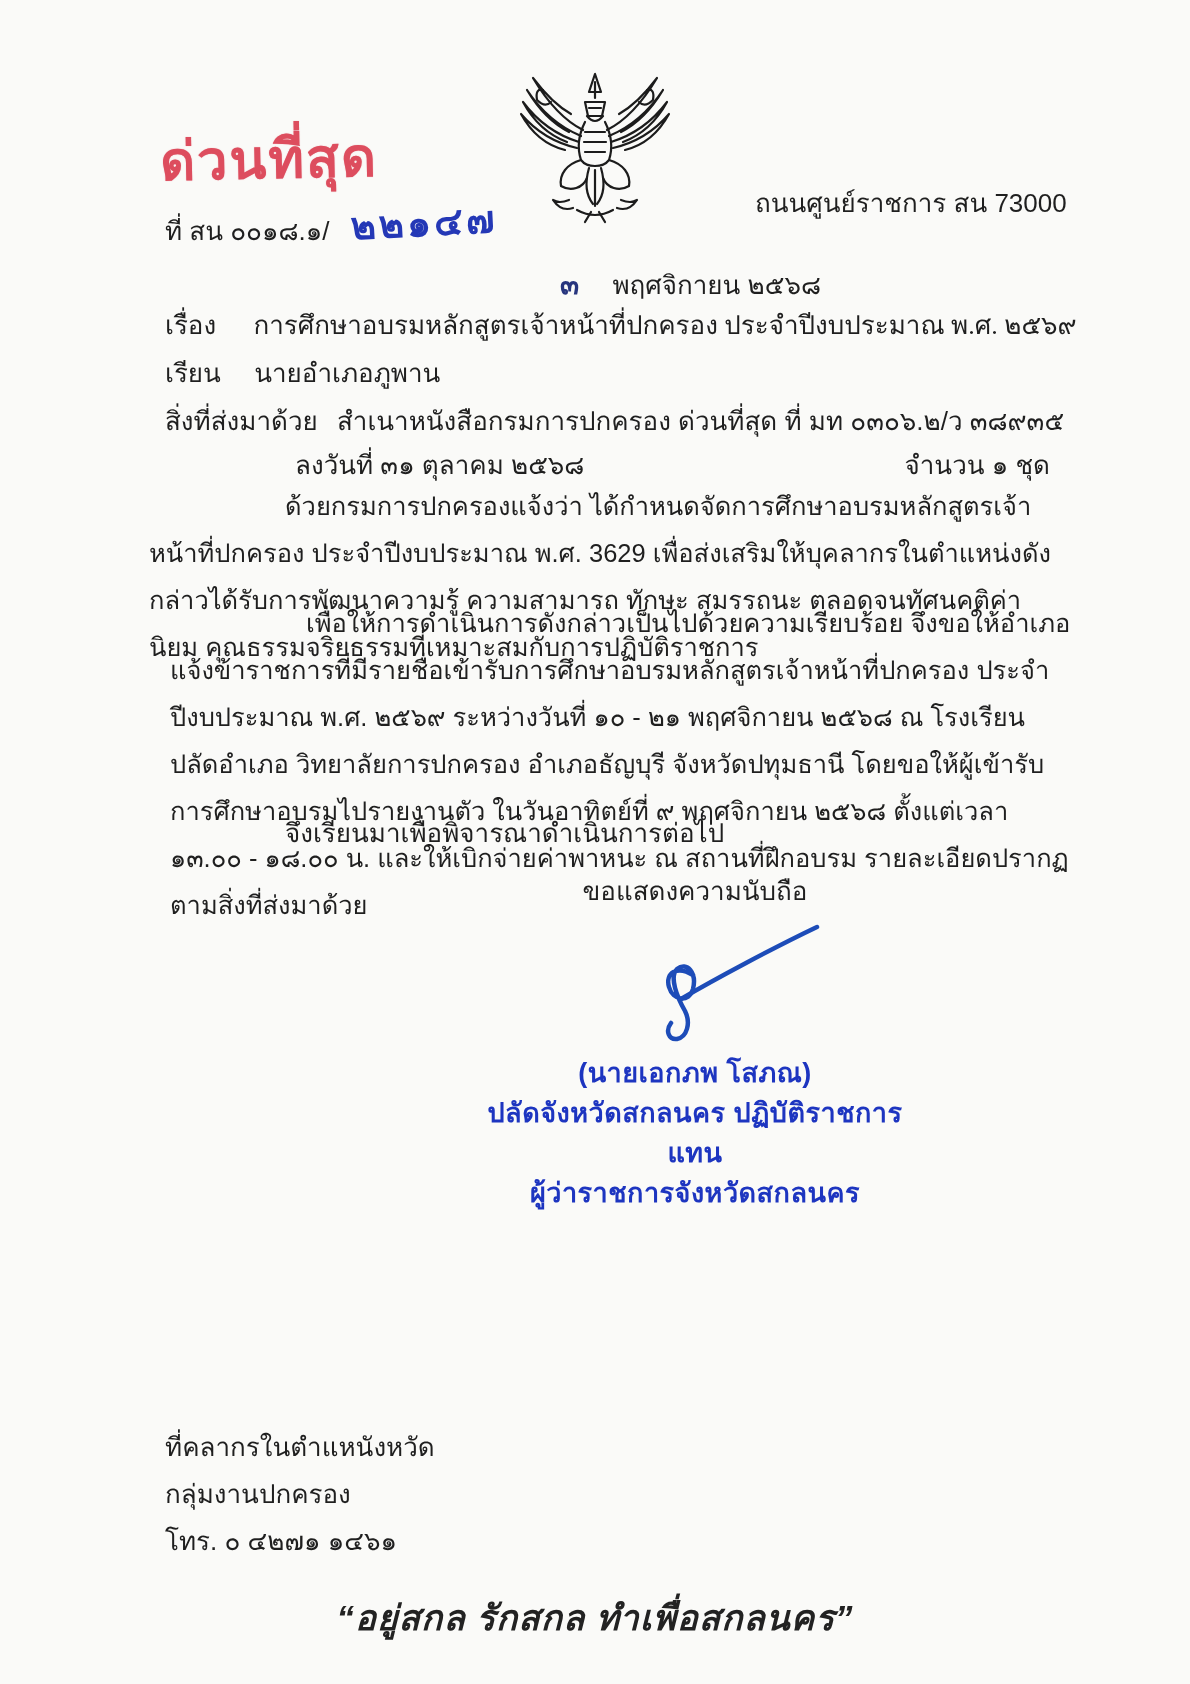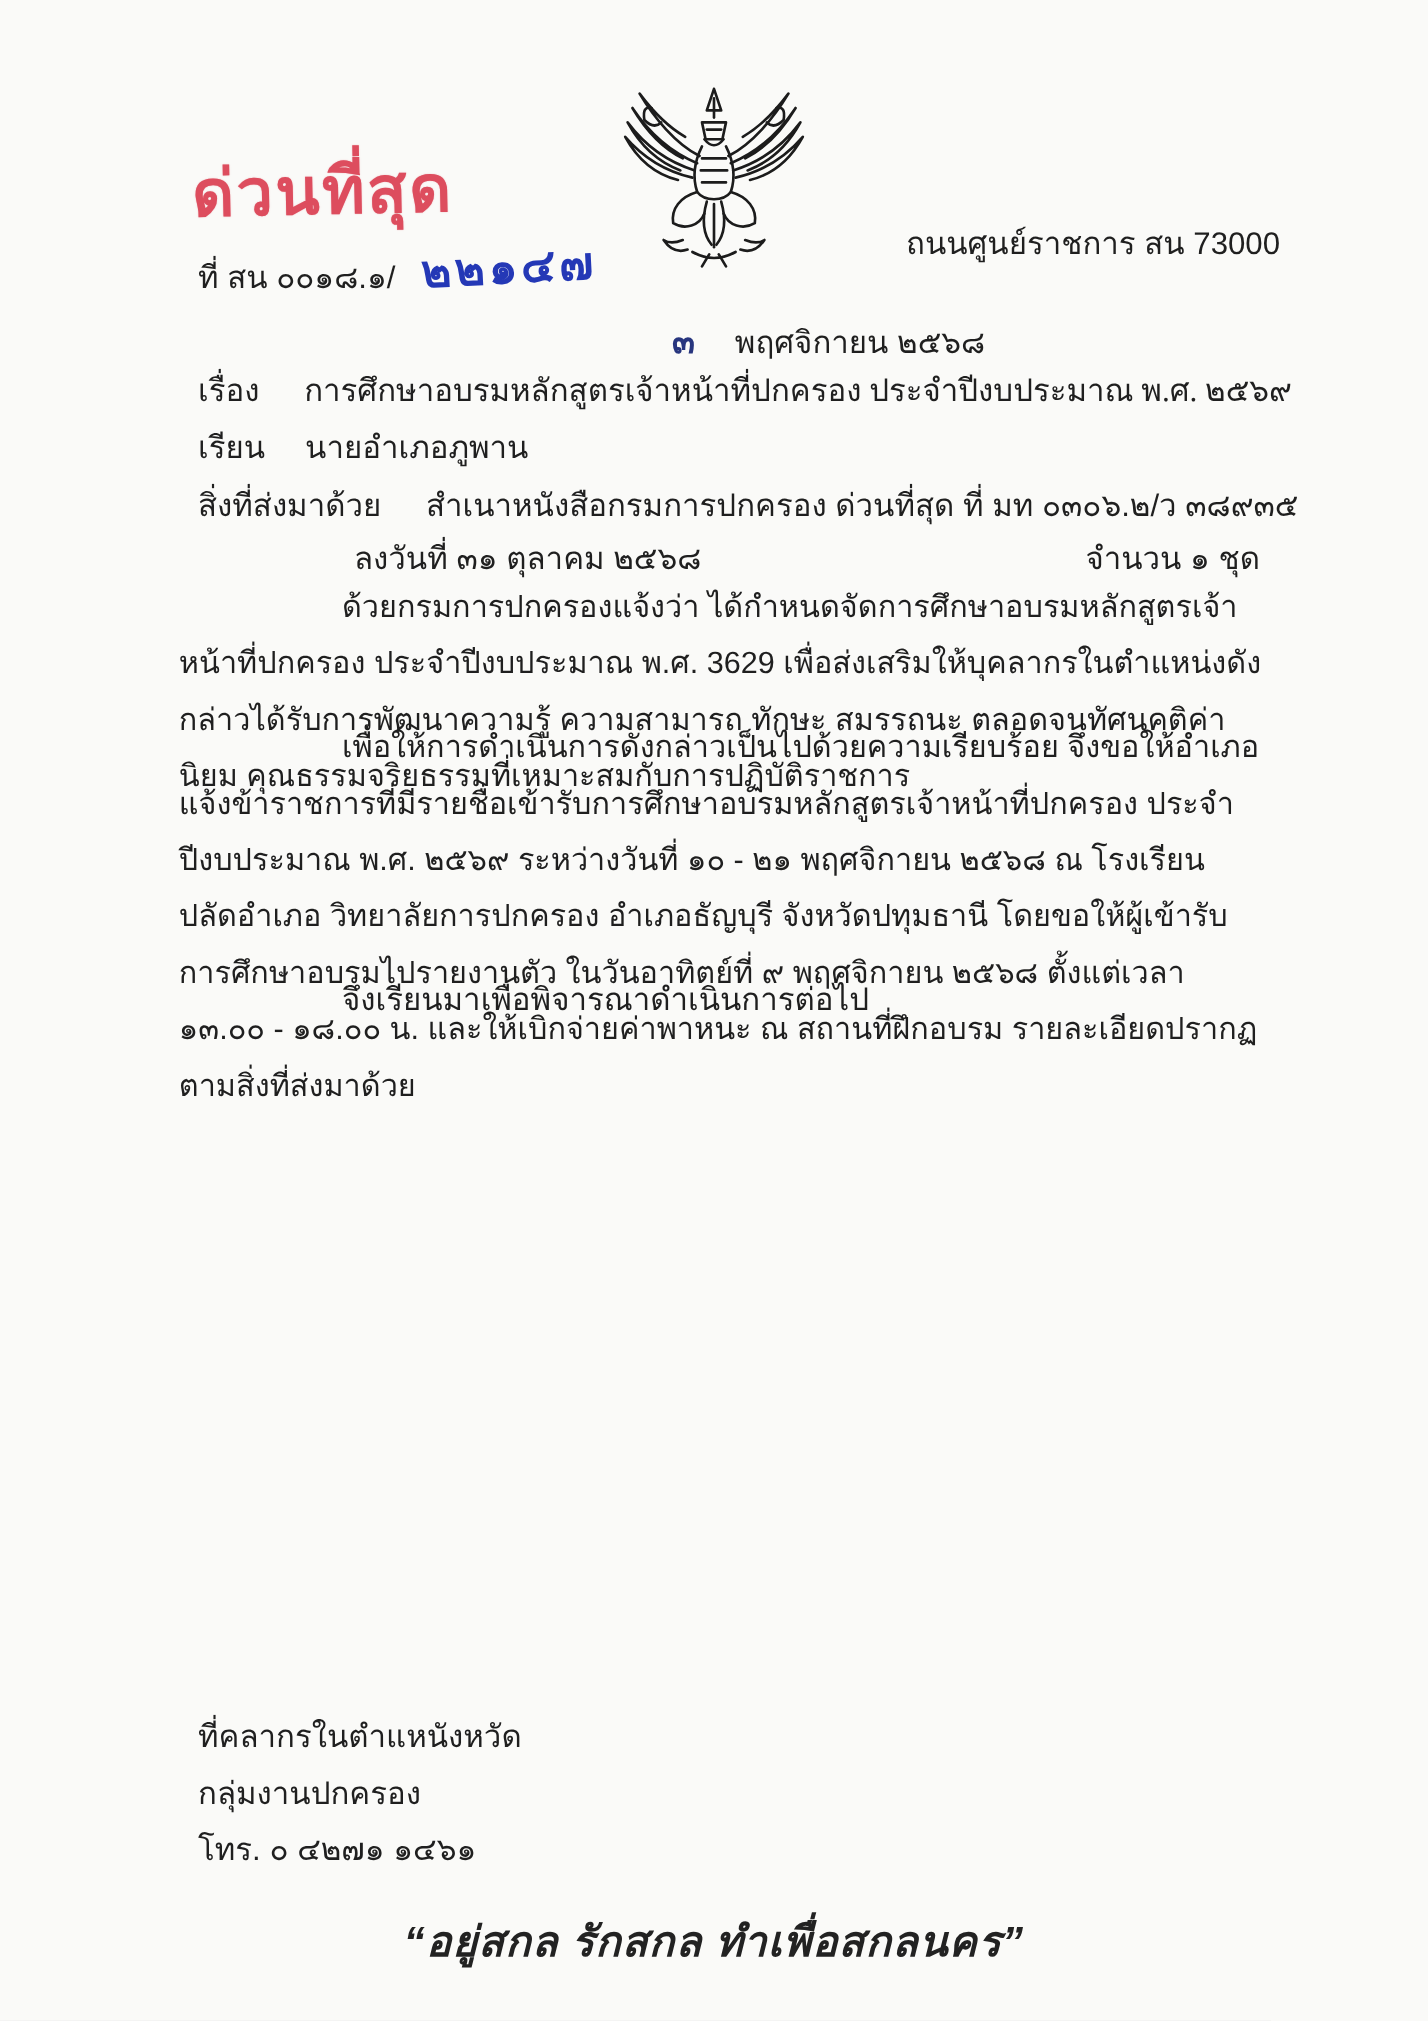--- a/index.html
+++ b/index.html
@@ -51,35 +51,35 @@
   .field{
     position:absolute;left:165px;
     font-size:26px;white-space:nowrap;
   }
   .field .label{display:inline-block;}
   .subject-row{top:304px;font-family:Liberation Serif, serif;}
   .subject-row .label{width:82px;}
   .to-row{top:352px;}
   .to-row .label{width:82px;}
   .attach-row{top:400px;}
-  .attach-row .label{margin-right:30px;}
+  .attach-row .label{margin-right:12px;}
   .attach-row2{
     position:absolute;left:165px;top:444px;
     width:885px;display:flex;justify-content:space-between;
     font-size:26px;
   }
   .attach-row2 .indent{margin-left:130px;}
   
   .body-par{
     position:absolute;left:149px;width:902px;
     font-size:25.5px;line-height:47px;
     text-indent:136px;
   }
   .par1{top:483px;}
-  .par2{top:600px;}
+  .par2{top:600px;margin-left:21px;}
   .closing{
     position:absolute;left:149px;top:812px;width:902px;
     font-size:26px;text-indent:136px;
   }
   
   .sign-block{
     position:absolute;left:470px;top:870px;width:450px;
     text-align:center;
   }
   .salutation{font-size:26px;color:#1f1f1f;}
@@ -180,20 +180,32 @@
   </div>
   <div class="attach-row2">
     <span class="indent">ลงวันที่ ๓๑ ตุลาคม ๒๕๖๘</span>
     <span>จำนวน ๑ ชุด</span>
   </div>
 
   <div class="body-par par1">ด้วยกรมการปกครองแจ้งว่า ได้กำหนดจัดการศึกษาอบรมหลักสูตรเจ้าหน้าที่ปกครอง ประจำปีงบประมาณ พ.ศ. 3629 เพื่อส่งเสริมให้บุคลากรในตำแหน่งดังกล่าวได้รับการพัฒนาความรู้ ความสามารถ ทักษะ สมรรถนะ ตลอดจนทัศนคติค่านิยม คุณธรรมจริยธรรมที่เหมาะสมกับการปฏิบัติราชการ</div>
   <div class="body-par par2">เพื่อให้การดำเนินการดังกล่าวเป็นไปด้วยความเรียบร้อย จึงขอให้อำเภอแจ้งข้าราชการที่มีรายชื่อเข้ารับการศึกษาอบรมหลักสูตรเจ้าหน้าที่ปกครอง ประจำปีงบประมาณ พ.ศ. ๒๕๖๙ ระหว่างวันที่ ๑๐ - ๒๑ พฤศจิกายน ๒๕๖๘ ณ โรงเรียนปลัดอำเภอ วิทยาลัยการปกครอง อำเภอธัญบุรี จังหวัดปทุมธานี โดยขอให้ผู้เข้ารับการศึกษาอบรมไปรายงานตัว ในวันอาทิตย์ที่ ๙ พฤศจิกายน ๒๕๖๘ ตั้งแต่เวลา ๑๓.๐๐ - ๑๘.๐๐ น. และให้เบิกจ่ายค่าพาหนะ ณ สถานที่ฝึกอบรม รายละเอียดปรากฏตามสิ่งที่ส่งมาด้วย</div>
   <div class="closing">จึงเรียนมาเพื่อพิจารณาดำเนินการต่อไป</div>
 
+  <div class="sign-block">
+    <div class="salutation">ขอแสดงความนับถือ</div>
+    <svg class="signature-svg" width="260" height="140" viewBox="0 0 260 140">
+      <g fill="none" stroke="#1d4cb8" stroke-width="4.5" stroke-linecap="round" stroke-linejoin="round">
+        <path d="M116 86 C 150 66 210 34 252 14"></path>
+        <path d="M128 62 C 112 52 100 60 104 74 C 108 88 124 90 128 76 C 132 60 122 48 112 56 C 104 64 112 84 120 98 C 126 110 122 124 112 126 C 104 127 100 118 106 110"></path>
+      </g>
+    </svg>
+    <div class="sign-name">(นายเอกภพ โสภณ)</div>
+    <div class="sign-title">ปลัดจังหวัดสกลนคร ปฏิบัติราชการแทน</div>
+    <div class="sign-title">ผู้ว่าราชการจังหวัดสกลนคร</div>
+  </div>
 
   <div class="footer-office">
     <div>ที่คลากรในตำแหนังหวัด</div>
     <div>กลุ่มงานปกครอง</div>
     <div>โทร. ๐ ๔๒๗๑ ๑๔๖๑</div>
   </div>
 
   <div class="slogan">“อยู่สกล รักสกล ทำเพื่อสกลนคร”</div>
 
 </div>

